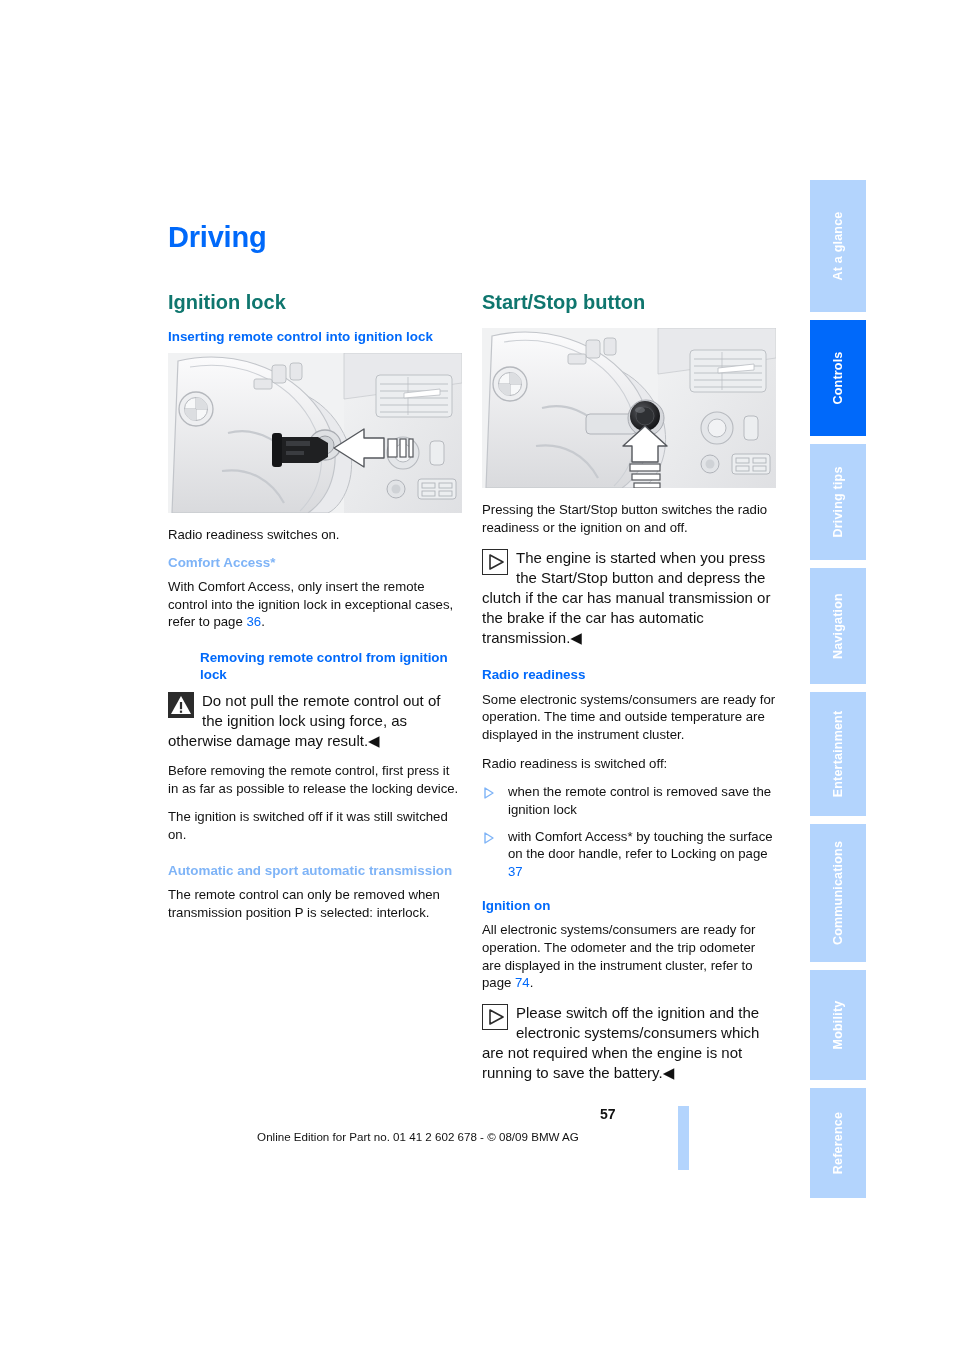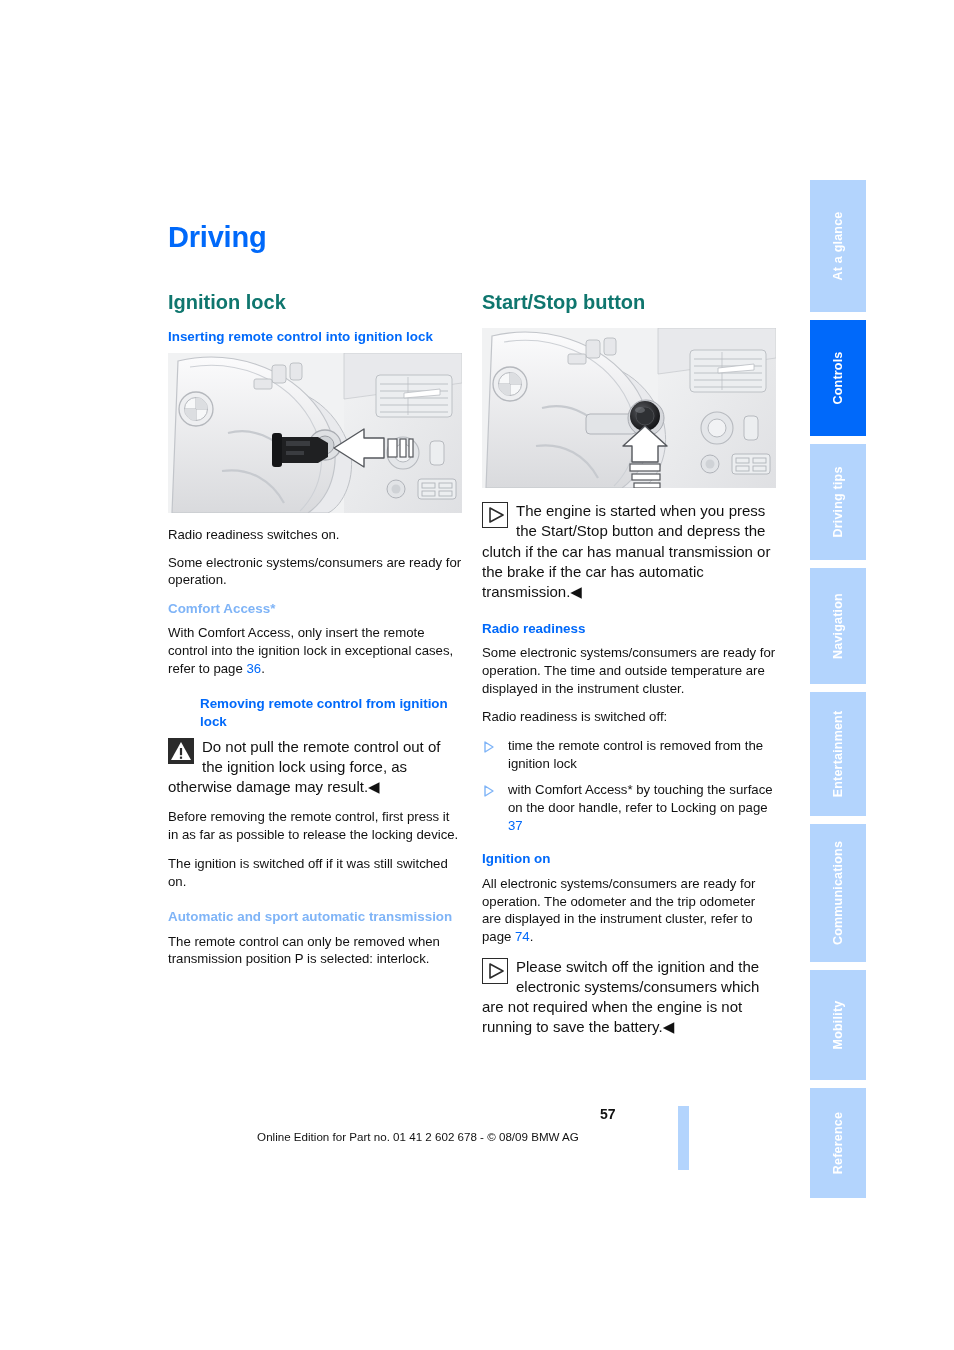--- a/index.html
+++ b/index.html
@@ -303,21 +303,20 @@
           <g fill="#ffffff" stroke="#55585d" stroke-width="1.2">
             <rect x="220" y="86" width="9" height="18"></rect>
             <rect x="232" y="86" width="6" height="18"></rect>
             <rect x="241" y="86" width="4" height="18"></rect>
           </g>
         </svg>
       </div>
 
 
       <p class="body tight">Radio readiness switches on.</p>
-      <p class="body">Some electronic systems/consumers are ready for operation.</p>
 
       <h3 class="subsection light gap-top" style="">Comfort Access*</h3>
 
       <p class="body"><span>With Comfort Access, only insert the remote control into the ignition lock in exceptional cases, refer to page </span><span class="pgref">36</span><span>.</span></p>
 
       <h3 class="subsection" style="margin-top:18px;padding-left:32px;">Removing remote control from ignition lock</h3>
 
       <div class="note">
         <div class="note-icon">
           <div class="warn-box">
@@ -417,20 +416,21 @@
           <path d="M150 134 L150 118 L141 118 L163 98 L185 118 L176 118 L176 134 Z" fill="#ffffff" stroke="#55585d" stroke-width="1.4" stroke-linejoin="round"></path>
 
           <g fill="#ffffff" stroke="#55585d" stroke-width="1.2">
             <rect x="148" y="136" width="30" height="7"></rect>
             <rect x="150" y="146" width="28" height="6"></rect>
             <rect x="152" y="155" width="26" height="5"></rect>
           </g>
         </svg>
       </div>
 
+      <p class="body">Pressing the Start/Stop button switches the radio readiness or the ignition on and off.</p>
 
       <div class="note">
         <div class="note-icon">
           <div class="info-box">
             <svg viewBox="0 0 19 20" xmlns="http://www.w3.org/2000/svg">
               <polygon points="4,3 17,10 4,17" fill="none" stroke="#2b2b2b" stroke-width="1.6" stroke-linejoin="round"></polygon>
             </svg>
           </div>
         </div>
         <p>The engine is started when you press the Start/Stop button and depress the clutch if the car has manual transmission or the brake if the car has automatic transmission.◀</p>
@@ -442,21 +442,21 @@
 
       <p class="body">Radio readiness is switched off:</p>
 
       <ul class="bullets">
         <li>
           <span class="tri">
             <svg viewBox="0 0 10 12" xmlns="http://www.w3.org/2000/svg">
               <polygon points="1,1 9,6 1,11" fill="none" stroke="#7fb4f7" stroke-width="1.4" stroke-linejoin="round"></polygon>
             </svg>
           </span>
-          <span>time the remote control is removed from the ignition lock</span>
+          <span>when the remote control is removed save the ignition lock</span>
         </li>
         <li>
           <span class="tri">
             <svg viewBox="0 0 10 12" xmlns="http://www.w3.org/2000/svg">
               <polygon points="1,1 9,6 1,11" fill="none" stroke="#7fb4f7" stroke-width="1.4" stroke-linejoin="round"></polygon>
             </svg>
           </span><span>with Comfort Access* by touching the surface on the door handle, refer to Locking on page </span><span class="pgref">37</span><span></span>
         </li>
       </ul>
 

